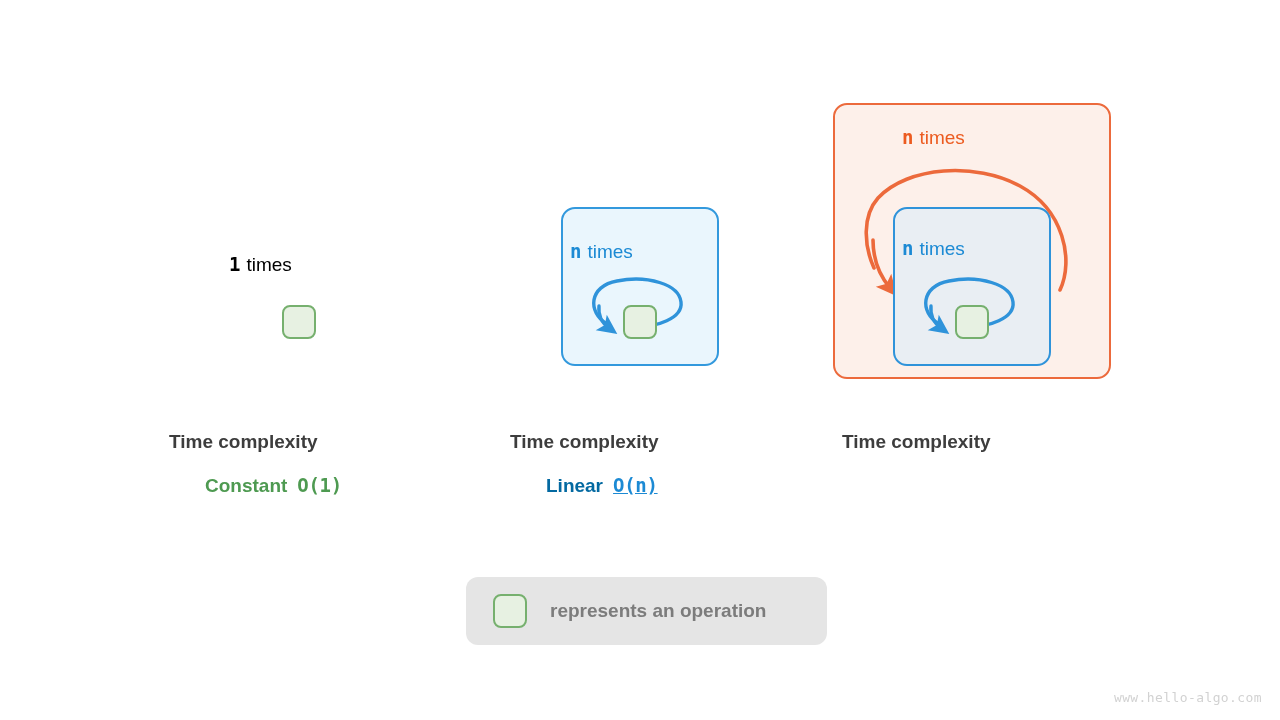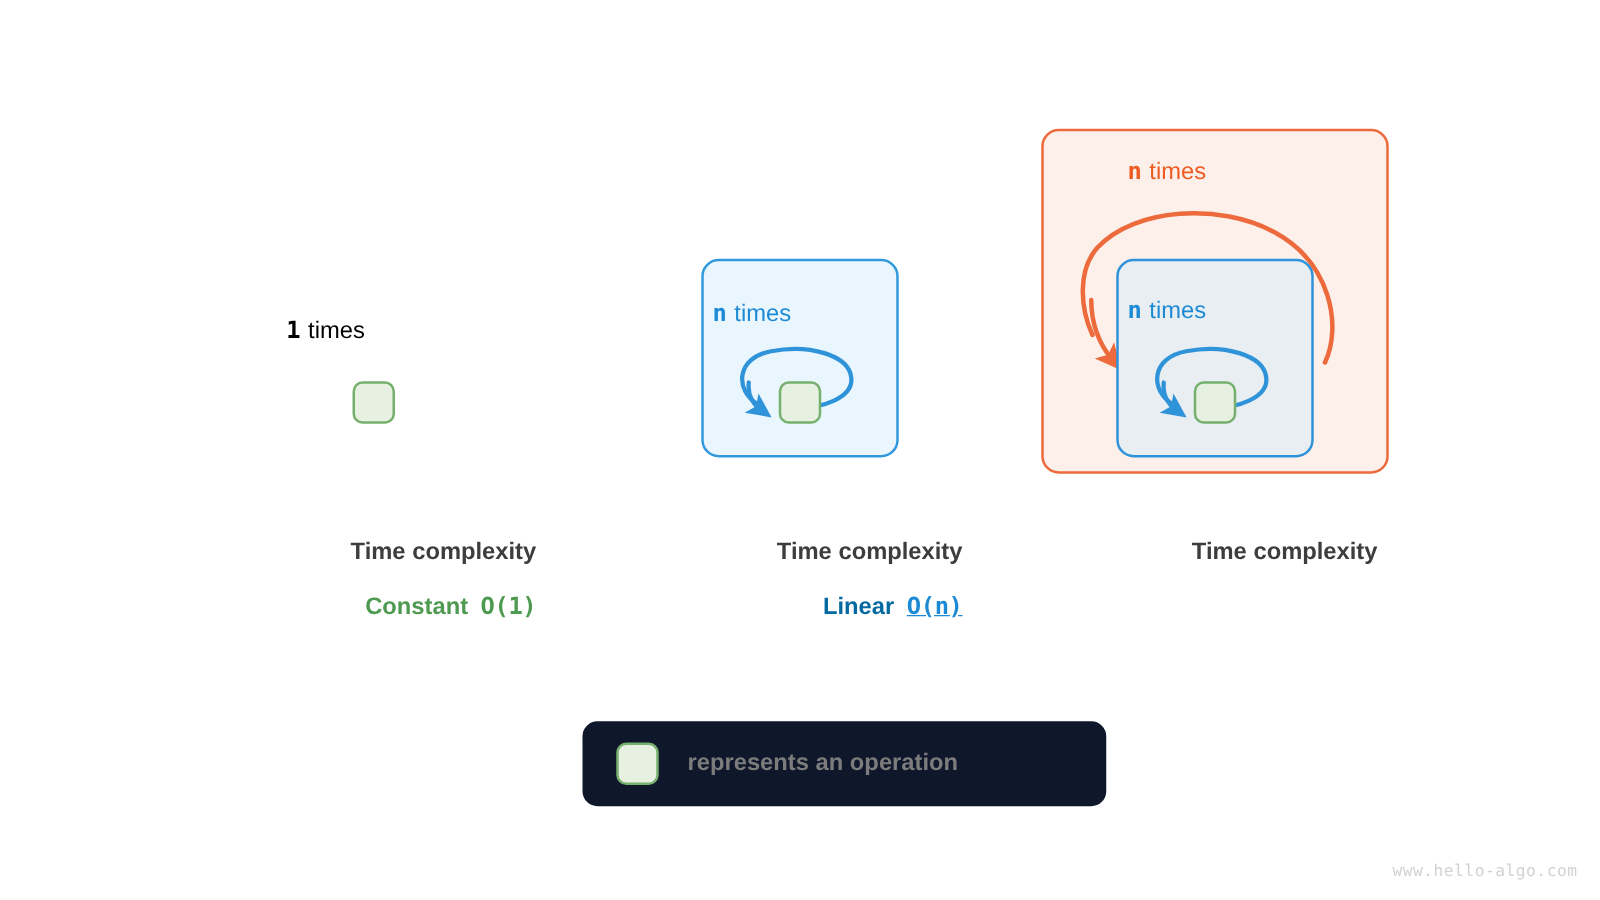--- a/index.html
+++ b/index.html
@@ -76,21 +76,21 @@
   
   .arc-svg {
     position: absolute;
     overflow: visible;
     pointer-events: none;
   }
 
   
   .col-label {
     position: absolute;
-    text-align: right;
+    text-align: left;
     white-space: nowrap;
   }
   .col-label .title {
     display: block;
     font-family: "Liberation Sans", sans-serif;
     font-weight: bold;
     font-size: 19px;
     color: #3d3d3d;
     line-height: 1;
     margin-bottom: 25px;
@@ -118,23 +118,23 @@
     font-size: 12px;
     vertical-align: super;
     line-height: 0;
   }
 
   
   #legend {
     position: absolute;
     left: 466px;
     top: 577px;
-    width: 419px;
+    width: 361px;
     height: 68px;
-    background: #0f172a;
+    background: #e5e5e5;
     border-radius: 12px;
     display: flex;
     align-items: center;
     box-sizing: border-box;
     padding-left: 27px;
   }
   #legend .legend-box {
     position: relative;
     width: 34px;
     height: 34px;

